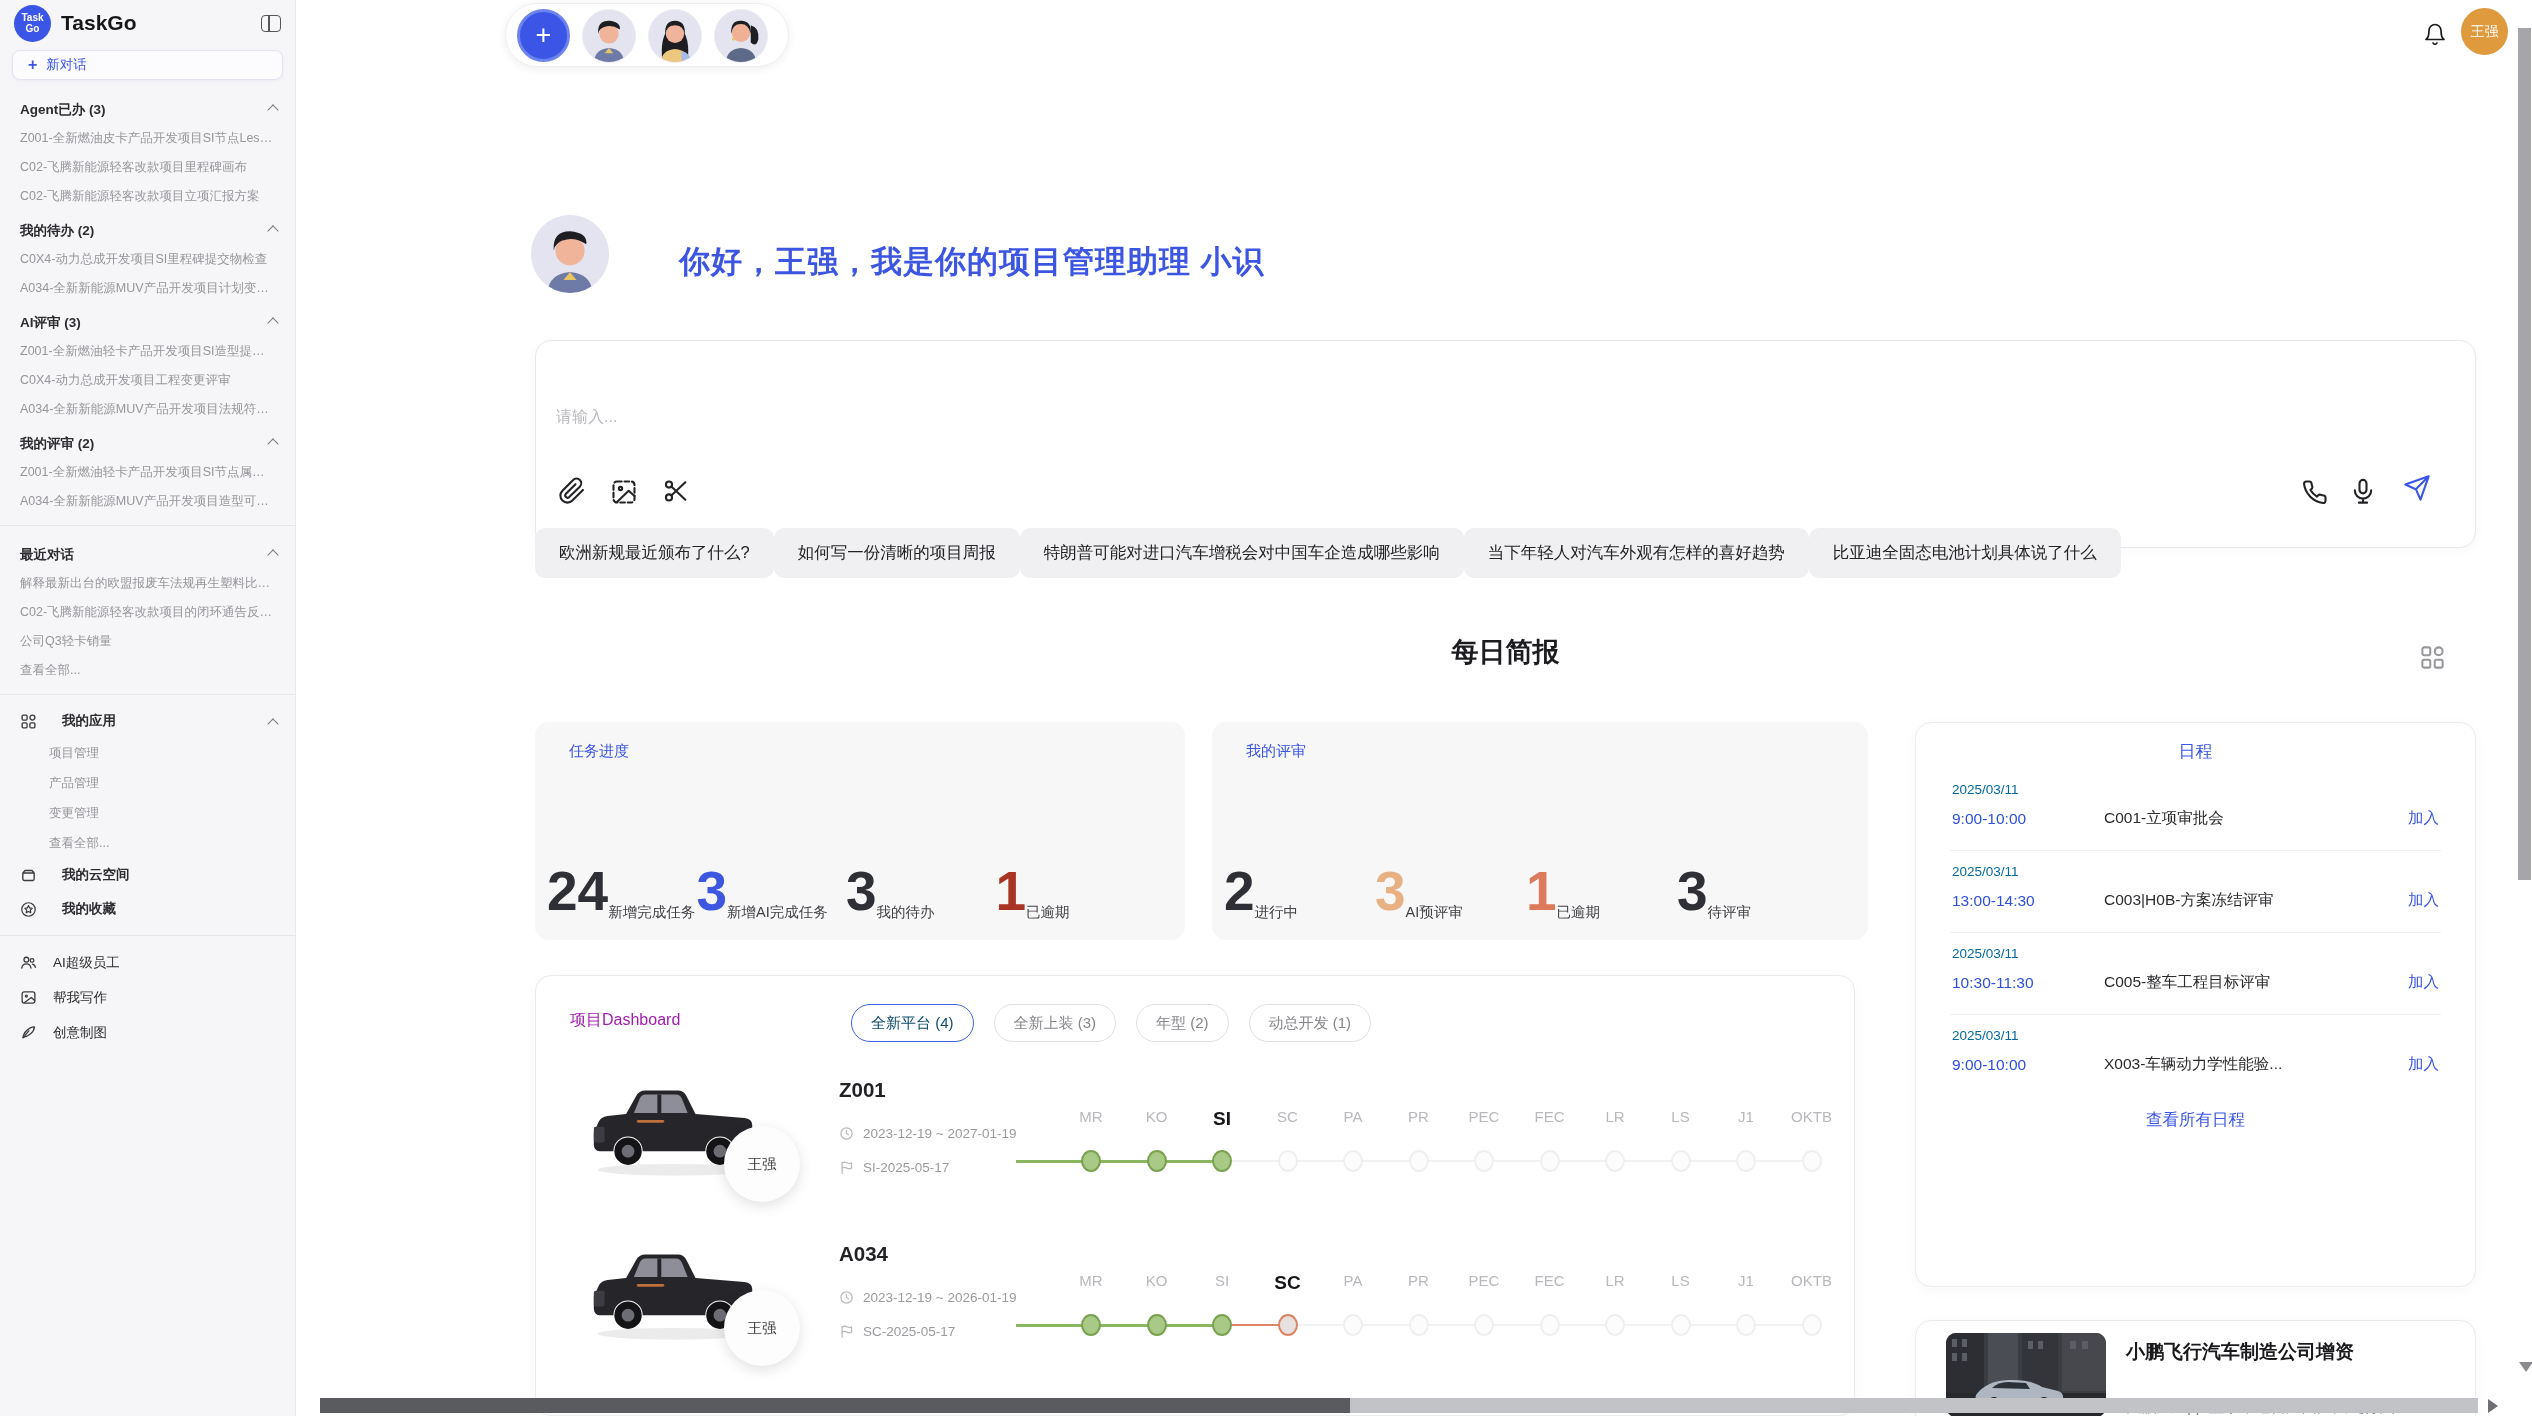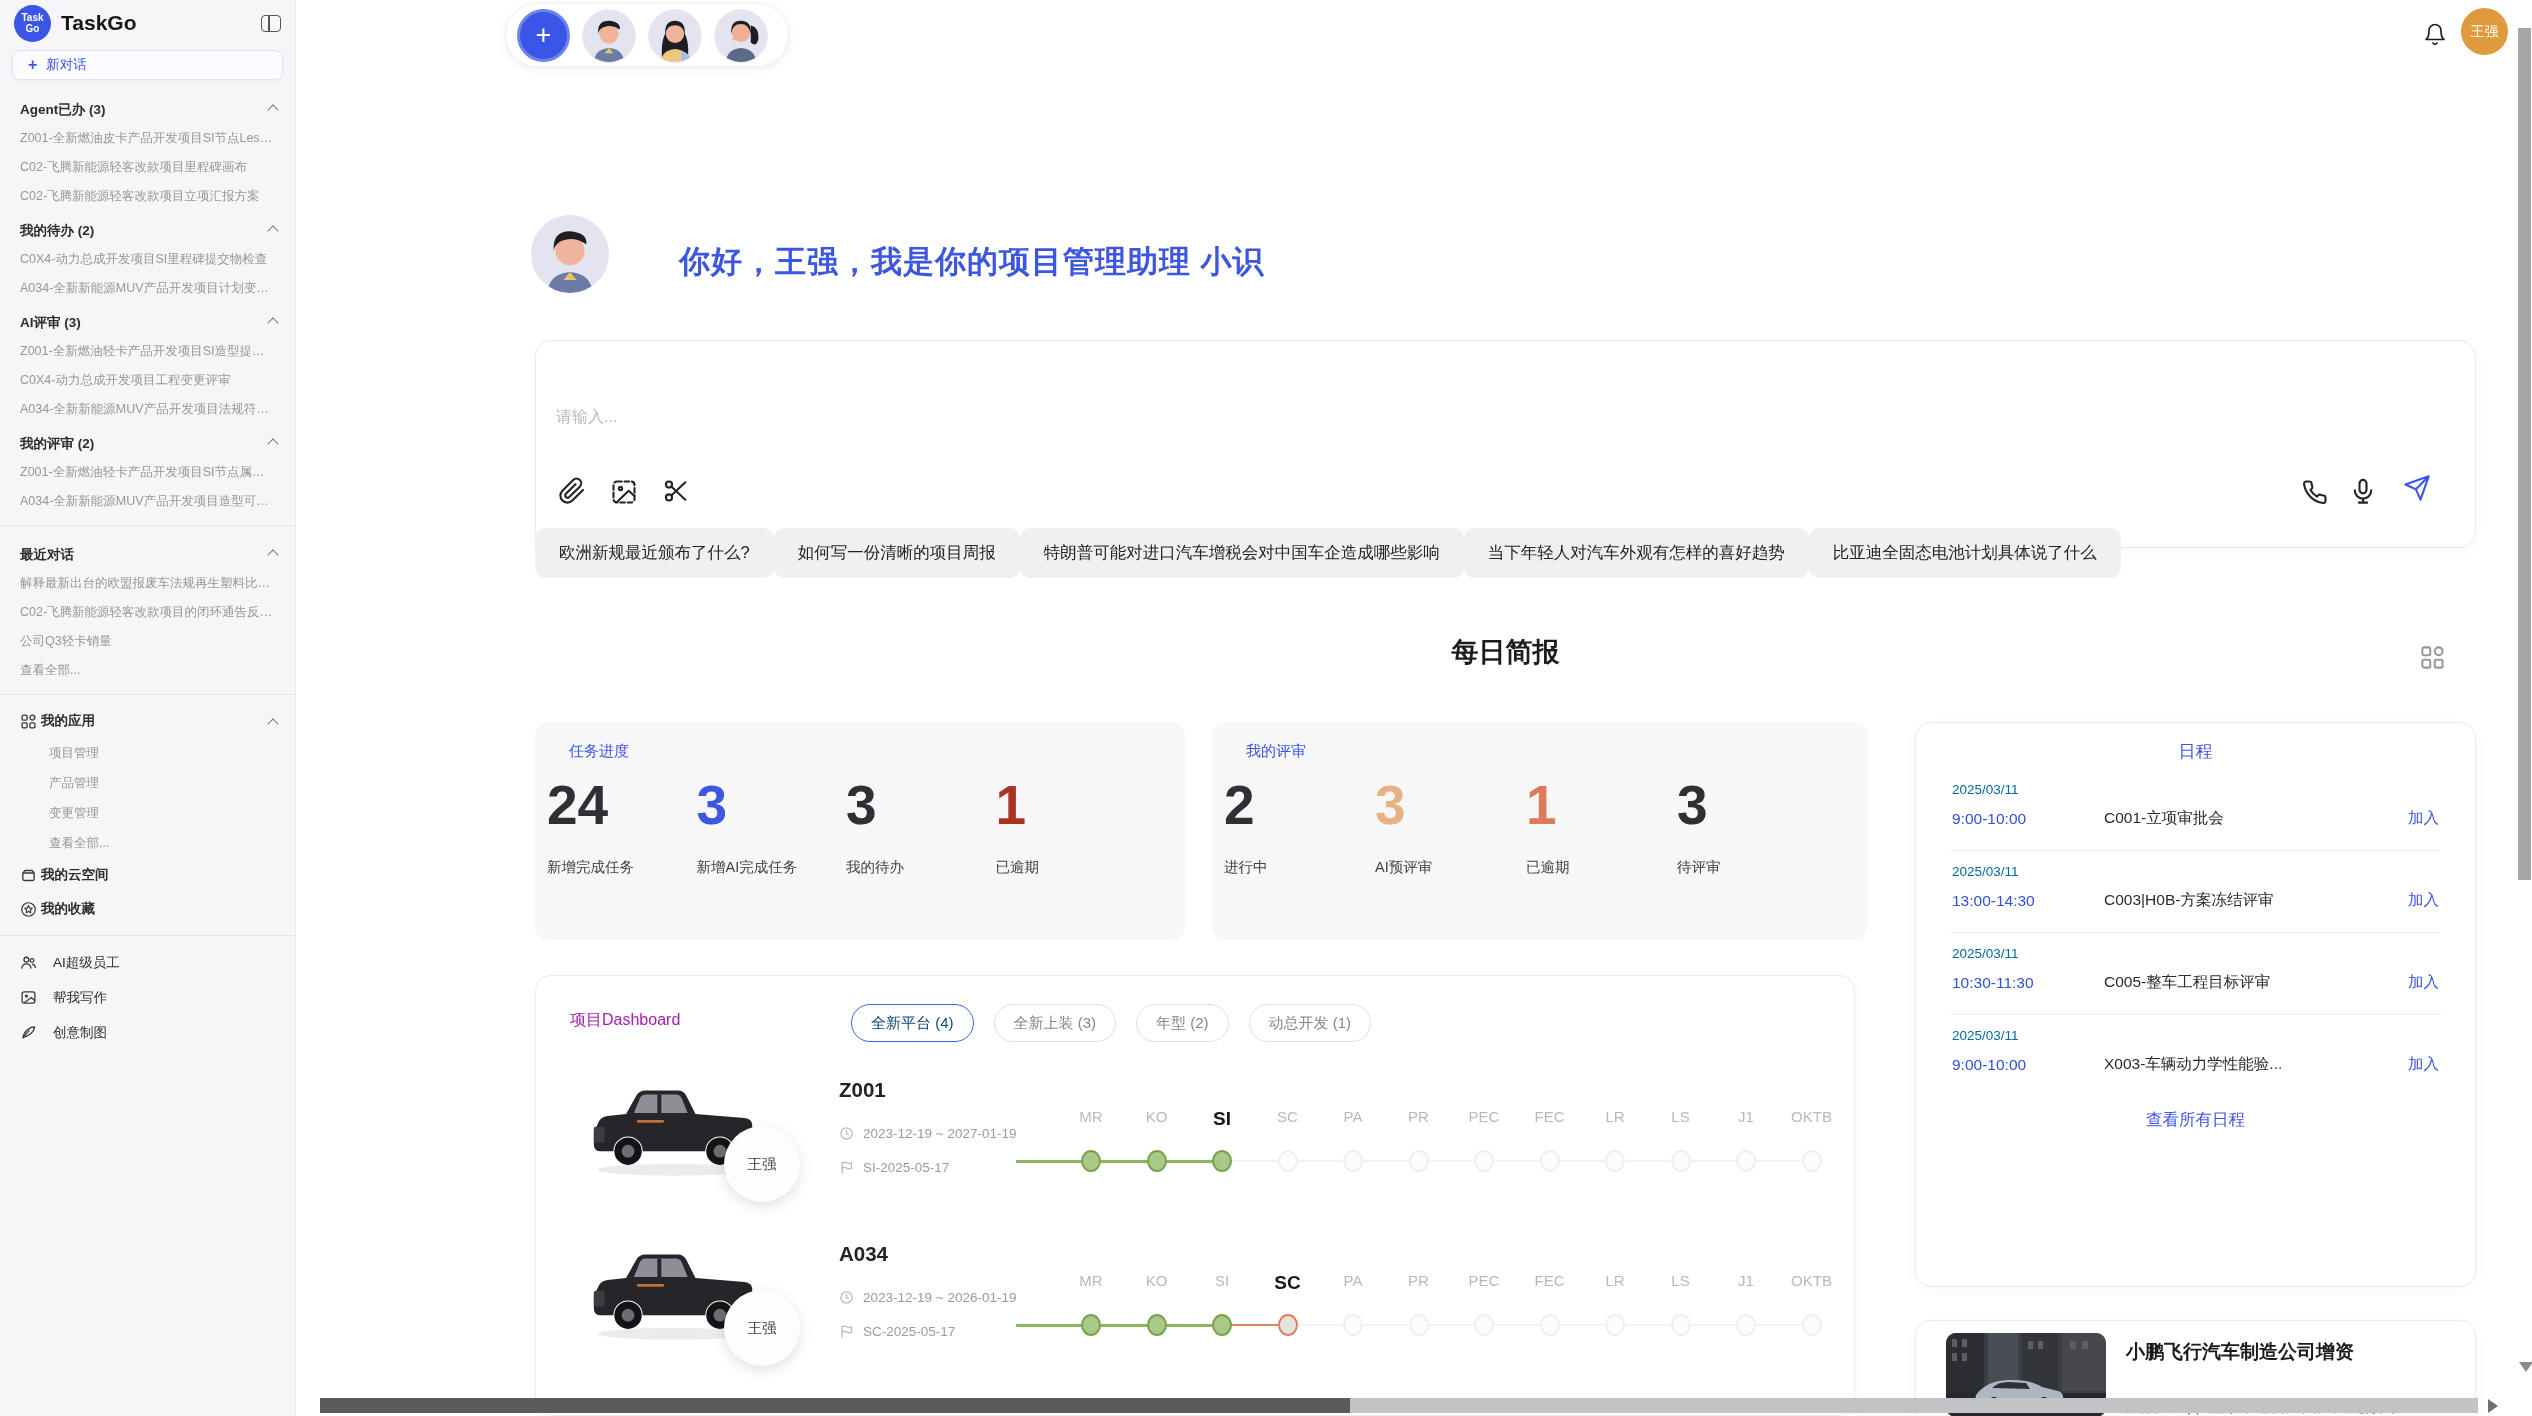--- a/index.html
+++ b/index.html
@@ -12,21 +12,21 @@
   .sb-logo{width:37px;height:37px;border-radius:50%;background:#3b55e6;color:#fff;display:flex;flex-direction:column;align-items:center;justify-content:center;font-size:10px;font-weight:700;line-height:11px;flex:0 0 auto;}
   .sb-title{font-size:21px;font-weight:700;color:#17171a;margin-left:10px;flex:1;}
   .collapse-ic{width:20px;height:17px;border:1.6px solid #55555a;border-radius:4px;position:relative;}
   .collapse-ic::after{content:"";position:absolute;left:6px;top:0;bottom:0;width:1.6px;background:#55555a;}
   .new-chat{margin:4px 12px 10px;height:30px;background:#fcfcfe;border:1px solid #e1e3f2;border-radius:8px;box-shadow:0 1px 3px rgba(60,80,200,.06);display:flex;align-items:center;gap:9px;padding:0 15px;color:#3b55e6;font-size:13.5px;cursor:pointer;}
   .new-chat .plus{font-size:16px;font-weight:600;}
   .sb-sec-h{position:relative;padding:11px 20px 5px;font-size:13.5px;font-weight:700;color:#2d2d31;}
   .sb-item{padding:6px 20px;font-size:12.5px;color:#96969b;white-space:nowrap;overflow:hidden;text-overflow:ellipsis;cursor:pointer;}
   .chev{position:absolute;right:18px;top:16px;width:8px;height:8px;border-top:1.6px solid #7c7c82;border-right:1.6px solid #7c7c82;transform:rotate(-45deg);}
   .sb-divider{height:1px;background:#e6e6e9;margin:9px 0;}
-  .sb-iconrow{position:relative;display:flex;align-items:center;gap:4px;padding:8px 20px;font-size:13.5px;font-weight:600;color:#2d2d31;cursor:pointer;}
+  .sb-iconrow{position:relative;display:flex;align-items:center;gap:25px;padding:8px 20px;font-size:13.5px;font-weight:600;color:#2d2d31;cursor:pointer;}
   .sb-iconrow svg{width:17px;height:17px;flex:0 0 auto;}
   .sb-sub{padding:6.5px 20px 6.5px 49px;font-size:12.5px;color:#96969b;white-space:nowrap;overflow:hidden;text-overflow:ellipsis;cursor:pointer;}
   .sb-toolrow{display:flex;align-items:center;gap:16px;padding:8.5px 20px;font-size:13.5px;color:#2d2d31;cursor:pointer;}
   .sb-toolrow svg{width:17px;height:17px;}
 
   
   .pill{position:absolute;left:505px;top:3px;width:284px;height:64px;background:#fff;border:1px solid #f0f0f3;border-radius:32px;box-shadow:0 2px 10px rgba(0,0,0,.07);}
   .pill-plus{position:absolute;left:11px;top:5px;width:53px;height:53px;border-radius:50%;background:#3b55e6;border:3px solid #6d83ee;color:#fff;font-size:27px;display:flex;align-items:center;justify-content:center;cursor:pointer;}
   .pill-avatar{position:absolute;top:5px;width:54px;height:54px;border-radius:50%;overflow:hidden;background:#e4e4f1;border:1px solid #ececf2;cursor:pointer;}
   .pill-avatar svg{width:100%;height:100%;display:block;}
@@ -47,21 +47,21 @@
   
   .chips{position:absolute;left:535px;top:528px;width:1572px;display:flex;justify-content:space-between;}
   .chip{height:50px;background:#f0f0f2;border-radius:10px;display:flex;align-items:center;padding:0 24px;font-size:16.5px;color:#232327;white-space:nowrap;cursor:pointer;}
 
   
   .brief-title{position:absolute;left:535px;top:634px;width:1941px;text-align:center;font-size:27px;font-weight:700;color:#1c1c20;}
   .grid-ic{position:absolute;left:2419px;top:644px;width:27px;height:27px;cursor:pointer;}
   .stat-card{position:absolute;top:722px;height:218px;background:#f7f7f8;border-radius:14px;}
   .stat-card .sc-label{position:absolute;left:34px;top:20px;font-size:15px;color:#3b55e6;}
   .sc-stats{position:absolute;left:12px;right:40px;top:52px;bottom:18px;display:flex;}
-  .sc-col{flex:1;display:flex;flex-direction:column;align-items:flex-start;}
+  .sc-col{flex:1;display:flex;flex-direction:row;align-items:flex-end;}
   .sc-num{font-size:55px;font-weight:600;line-height:62px;}
   .sc-name{margin-top:22px;font-size:14.5px;color:#424247;}
 
   
   .card{background:#fff;border:1px solid #ebebee;border-radius:16px;box-shadow:0 3px 14px rgba(0,0,0,.03);}
   .schedule{position:absolute;left:1915px;top:722px;width:561px;height:565px;}
   .sch-title{text-align:center;padding-top:17px;font-size:17px;color:#3b55e6;}
   .sch-rows{margin-top:6px;}
   .sch-row{margin:0 34px;padding:13px 2px 21px;border-bottom:1px solid #f0f0f2;}
   .sch-row:last-child{border-bottom:none;}

